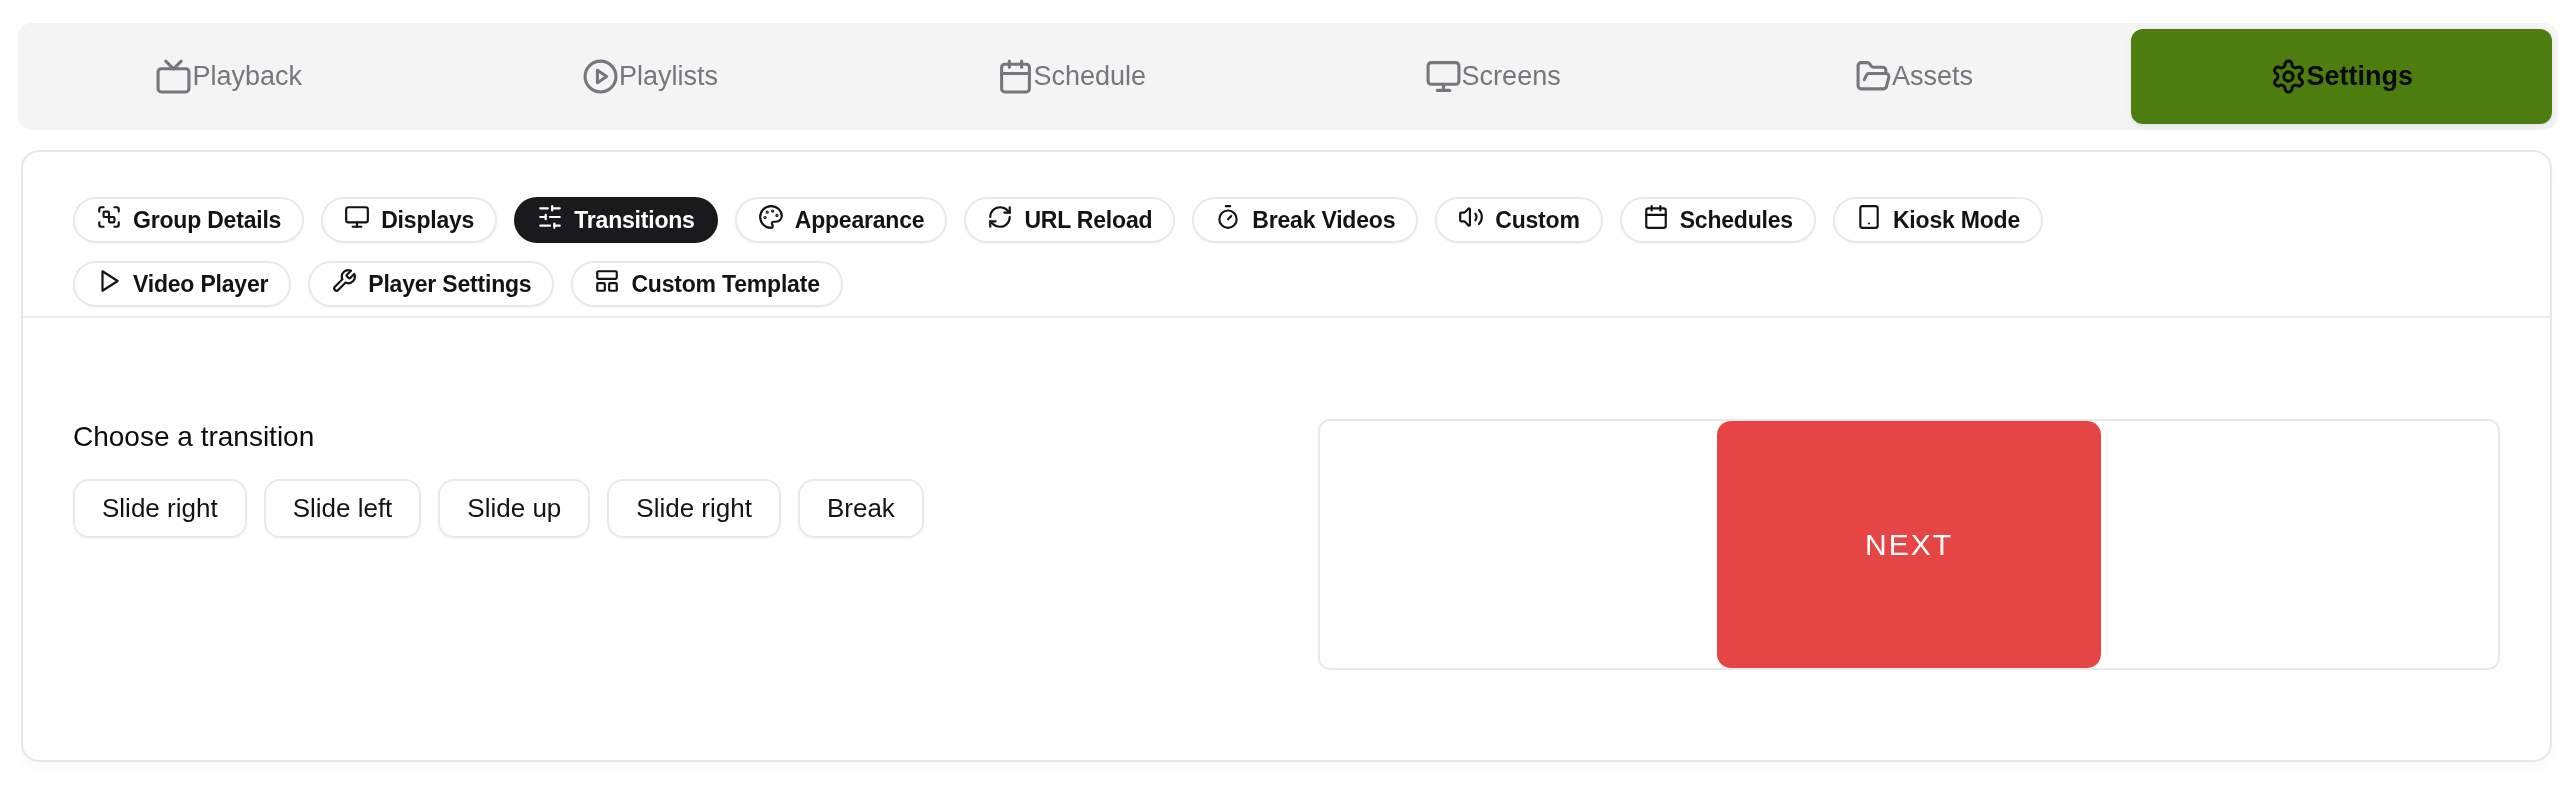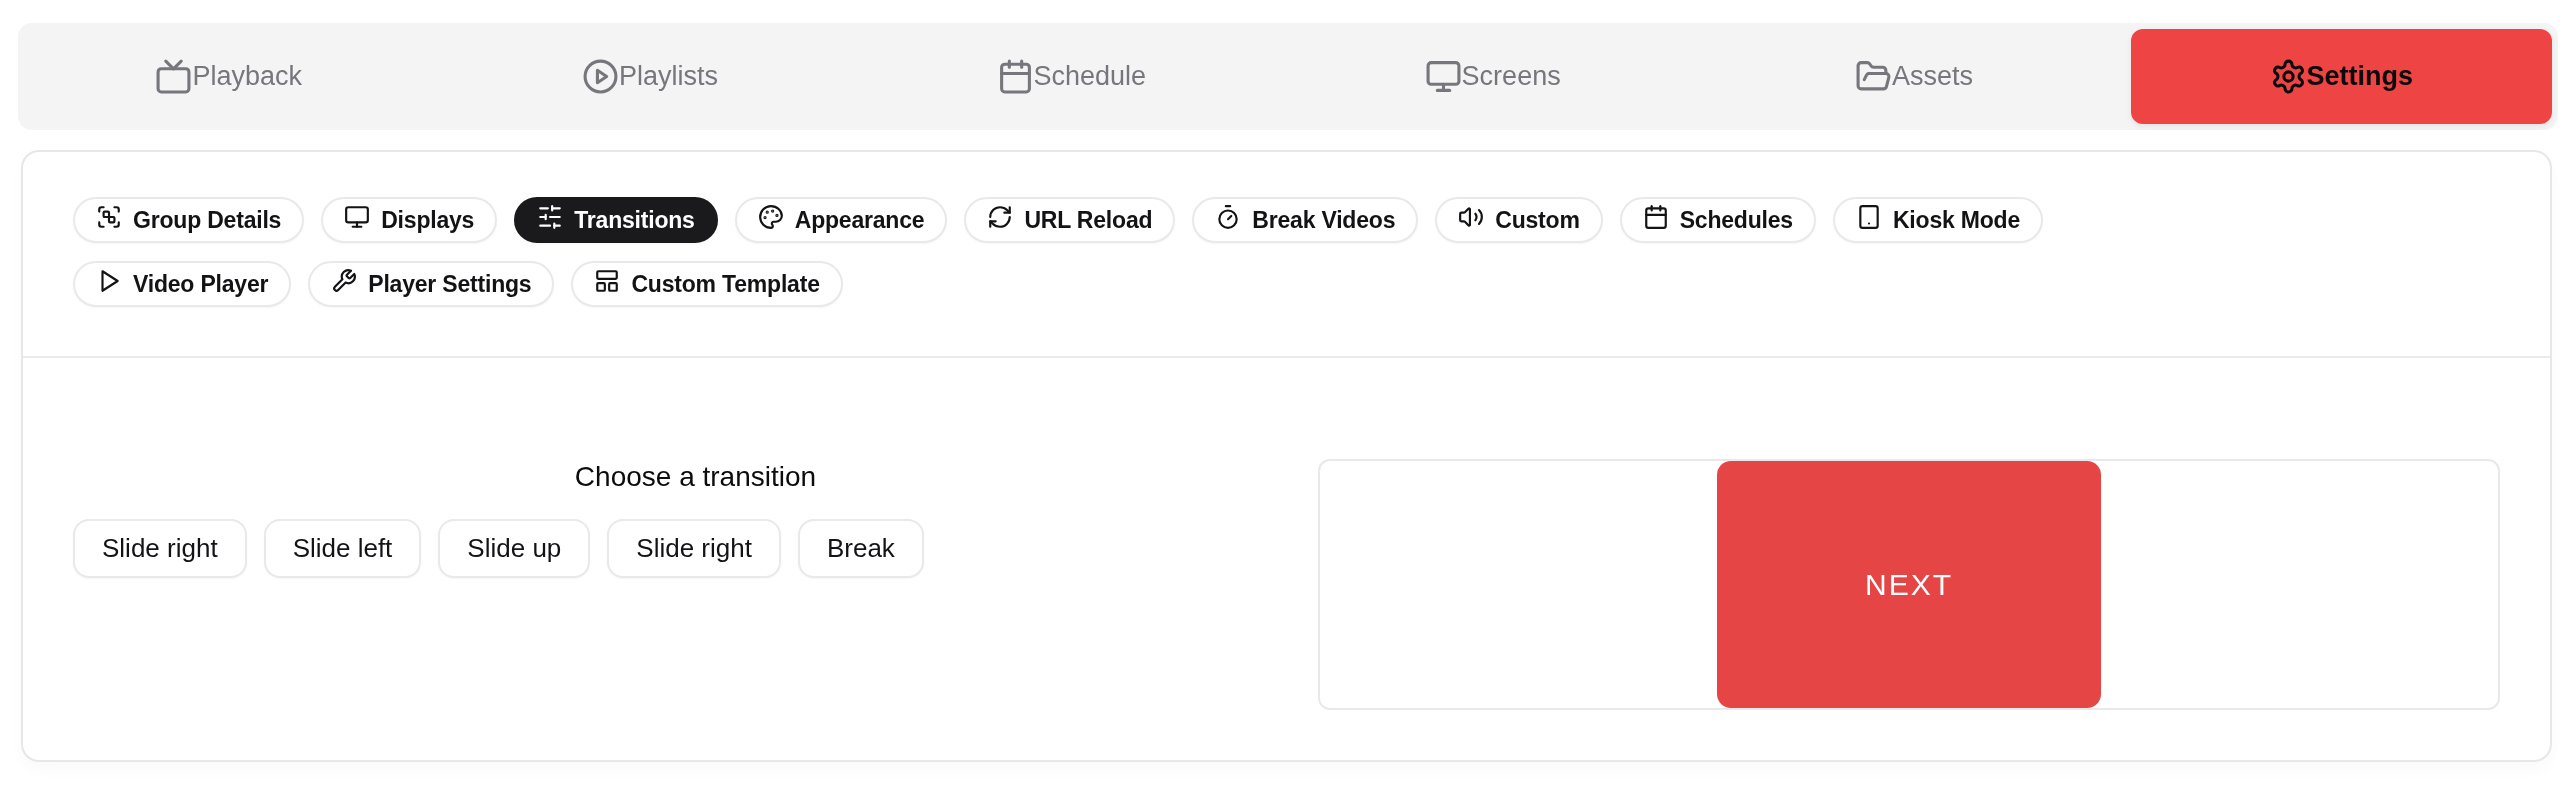--- a/index.html
+++ b/index.html
@@ -4,36 +4,36 @@
 <style>
   html,body{margin:0;padding:0;background:#fff;}
   body{font-family:"Liberation Sans","DejaVu Sans",sans-serif;color:#121215;-webkit-font-smoothing:antialiased;}
   .page{position:relative;width:2576px;height:790px;background:#fff;overflow:hidden;}
 
   
   .topnav{position:absolute;left:18px;top:23px;width:2540px;height:107px;background:#f4f4f5;border-radius:14px;display:flex;align-items:stretch;}
   .nav-item{flex:1;display:flex;align-items:center;justify-content:center;color:#76767c;font-size:27px;font-weight:500;cursor:pointer;border-radius:12px;user-select:none;}
   .nav-item .nav-icon{display:flex;align-items:center;}
   .nav-item svg{width:37px;height:37px;}
-  .nav-item.active{background:#ef4444;margin:6px;color:#0b0b0d;font-weight:600;box-shadow:0 2px 6px rgba(0,0,0,.07);}
+  .nav-item.active{background:#4d7c0f;margin:6px;color:#0b0b0d;font-weight:600;box-shadow:0 2px 6px rgba(0,0,0,.07);}
 
   
   .card{position:absolute;left:21px;top:150px;width:2531px;height:612px;background:#fff;border:2px solid #e7e7ea;border-radius:18px;box-sizing:border-box;box-shadow:0 8px 16px rgba(0,0,0,.025);}
 
   
-  .pills-section{box-sizing:border-box;height:206px;padding:45px 50px 0;border-bottom:2px solid #ebebee;}
+  .pills-section{box-sizing:border-box;height:166px;padding:45px 50px 0;border-bottom:2px solid #ebebee;}
   .pill-row{display:flex;gap:17px;margin-bottom:18px;}
   .pill{display:inline-flex;align-items:center;gap:11px;height:46px;padding:0 21px;background:#fff;border:2px solid #e9e9ec;border-radius:24px;font-family:inherit;font-size:23px;font-weight:700;letter-spacing:-0.2px;color:#131316;box-shadow:0 1px 2px rgba(0,0,0,.04);cursor:pointer;white-space:nowrap;}
   .pill svg{width:26px;height:26px;flex:none;}
   .pill.active{background:#1a1a1d;border-color:#1a1a1d;color:#fff;}
 
   
   .content{display:flex;align-items:flex-start;padding:0 50px;}
   .left-col{flex:1;min-width:0;}
-  .heading{margin:103px 8px 0;font-size:28px;font-weight:400;color:#0c0c0e;text-align:center;}
+  .heading{margin:103px 0 0;font-size:28px;font-weight:400;color:#0c0c0e;}
   .option-row{display:flex;gap:17px;margin-top:26px;}
   .opt{height:59px;padding:0 27px;background:#fff;border:2px solid #e9e9ec;border-radius:16px;font-family:inherit;font-size:26px;font-weight:400;color:#131316;box-shadow:0 1px 2px rgba(0,0,0,.04);cursor:pointer;white-space:nowrap;}
   .opt.active{background:#1a1a1d;border-color:#1a1a1d;color:#fff;}
 
   .preview{box-sizing:border-box;width:1182px;height:251px;margin-top:101px;background:#fff;border:2px solid #e9e9ec;border-radius:12px;display:flex;justify-content:center;overflow:hidden;flex:none;}
   .next-panel{width:384px;height:100%;background:#e64545;border-radius:14px;display:flex;align-items:center;justify-content:center;}
   .next-panel span{color:#fff;font-size:30px;font-weight:400;letter-spacing:2px;}
 </style>
 </head>
 <body>

